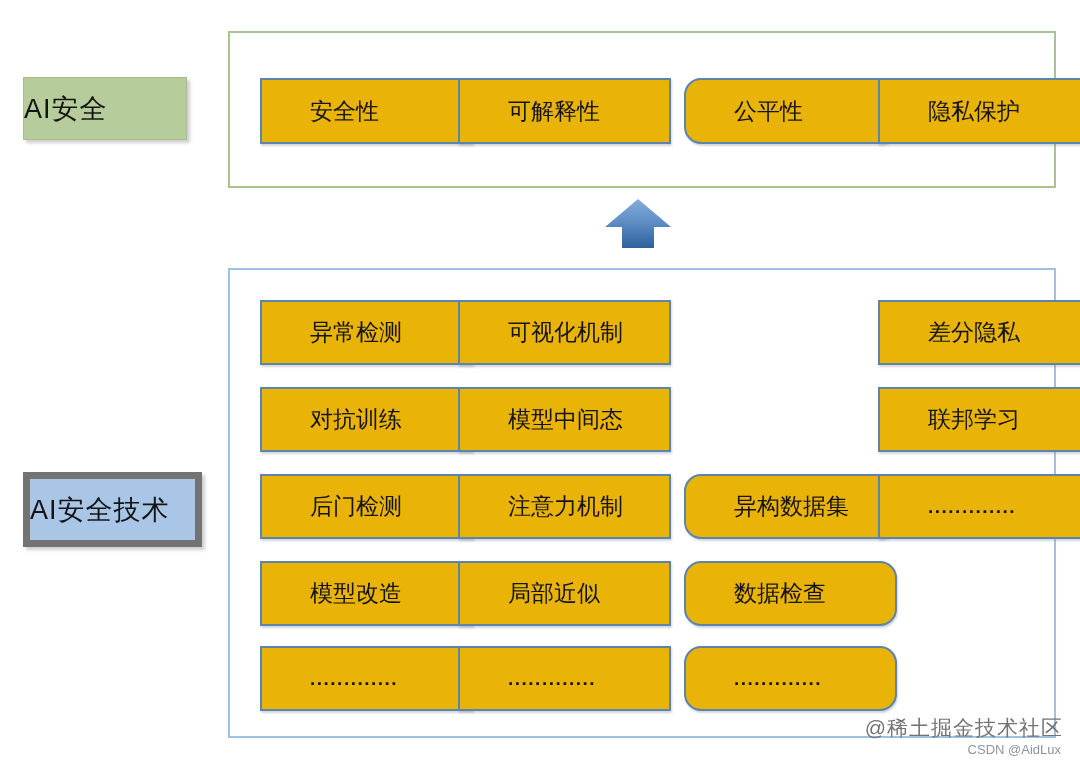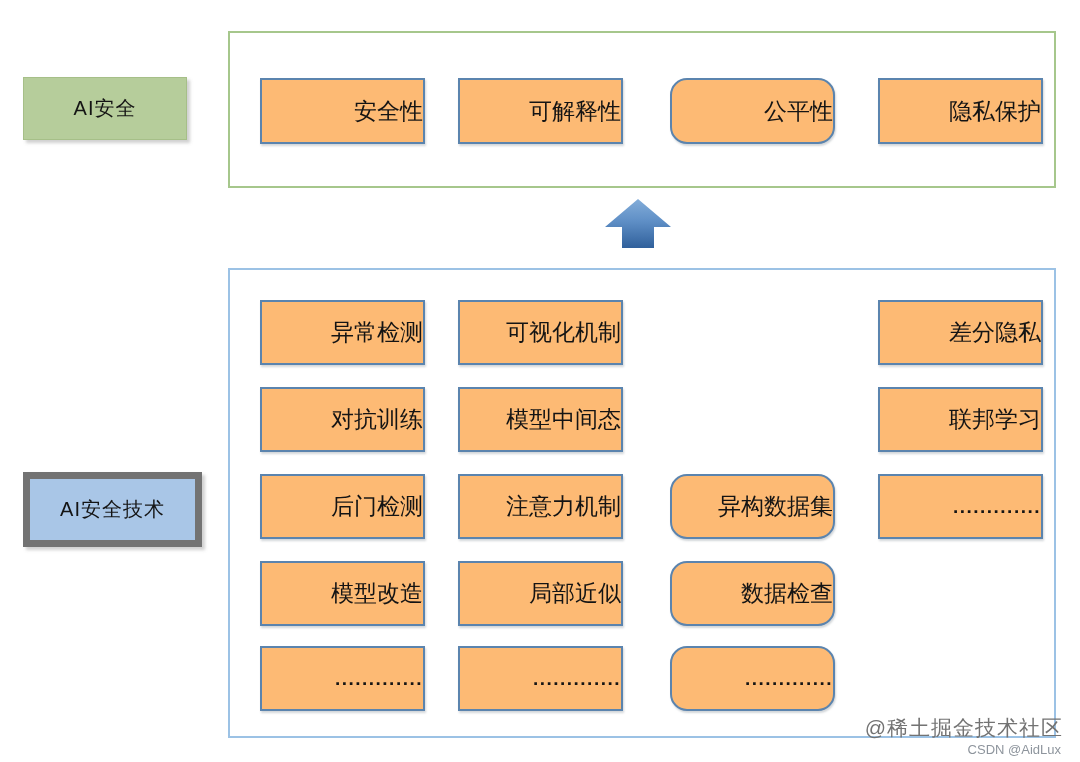--- a/index.html
+++ b/index.html
@@ -4,33 +4,33 @@
 <style>
   html,body{margin:0;padding:0;background:#ffffff;}
   .canvas{
     position:relative;width:1080px;height:762px;background:#ffffff;
     font-family:"Liberation Sans",sans-serif;overflow:hidden;color:#141414;
   }
   .group-frame{position:absolute;left:228px;width:824px;background:#ffffff;}
   .frame-top{top:31px;height:153px;border:2px solid #a6c78c;}
   .frame-bottom{top:268px;height:466px;border:2px solid #9cc2e5;}
   .side-label{
-    position:absolute;display:flex;align-items:center;justify-content:center;
-    font-size:20px;letter-spacing:1px;
+    position:absolute;display:flex;align-items:center;justify-content:flex-start;
+    font-size:27px;letter-spacing:1px;
     box-shadow:3px 3px 3px rgba(120,120,120,0.35);
   }
   .side-label-green{left:23px;top:77px;width:162px;height:61px;background:#b6cd9b;border:1px solid #a6bf88;}
   .side-label-blue{left:23px;top:472px;width:165px;height:61px;background:#a9c6e7;border:7px solid #737373;}
   .cell{
-    position:absolute;width:161px;height:61px;background:#fdba74;
-    border:2px solid #5b84ae;display:flex;align-items:center;justify-content:flex-end;
-    font-size:23px;box-shadow:1px 2px 2px rgba(130,140,150,0.35);
+    position:absolute;width:161px;height:61px;background:#eab308;
+    border:2px solid #5b84ae;display:flex;align-items:center;justify-content:flex-start;
+    font-size:23px;box-shadow:1px 2px 2px rgba(130,140,150,0.35);padding-left:48px;
   }
   .cell.dots{font-weight:bold;font-size:19px;letter-spacing:1.5px;}
-  .c1{left:260px;} .c2{left:458px;} .c3{left:670px;border-radius:17px;} .c4{left:878px;}
+  .c1{left:260px;} .c2{left:458px;} .c3{left:684px;border-radius:17px;} .c4{left:878px;}
   .r0{top:78px;height:62px;}
   .r1{top:300px;} .r2{top:387px;} .r3{top:474px;} .r4{top:561px;} .r5{top:646px;}
   .arrow{position:absolute;left:605px;top:199px;width:66px;height:49px;}
   .wm1{position:absolute;right:17px;top:714px;font-size:21px;color:#737373;letter-spacing:1px;}
   .wm2{position:absolute;right:19px;top:742px;font-size:13px;color:#8e959d;}
 </style>
 </head>
 <body>
 
 <div class="canvas">

